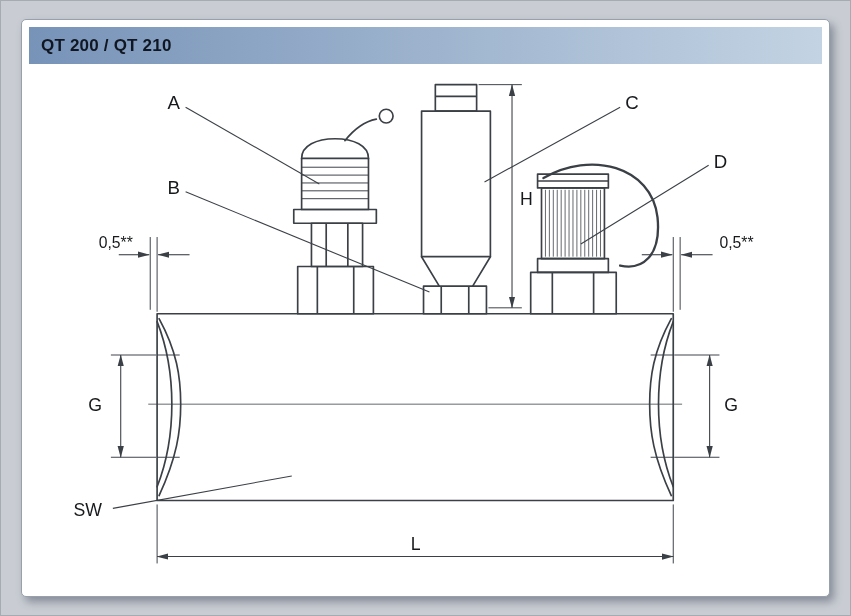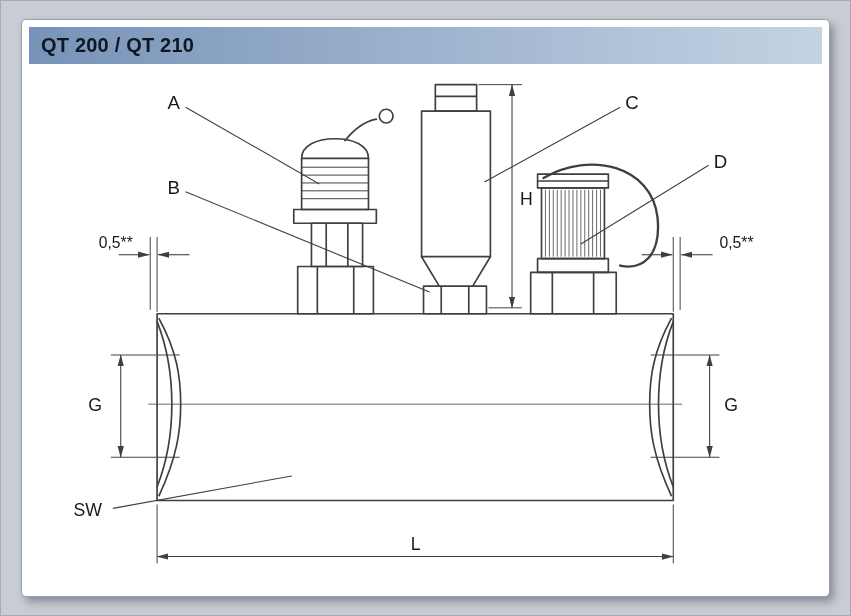--- a/index.html
+++ b/index.html
@@ -15,21 +15,21 @@
     border:1px solid #97a0ab;border-radius:5px;
     box-shadow:4px 5px 9px rgba(55,65,85,.45);
     display:flex;flex-direction:column;box-sizing:border-box;
   }
   .header{
     margin:7px 7px 0 7px;height:37px;flex:0 0 auto;
     display:flex;align-items:center;padding:0 12px;
     background:linear-gradient(90deg,var(--header_gradient_start,#7793b8),var(--header_gradient_end,#c3d3e3));
   }
   .header .title{
-    font-size:20px;font-weight:bold;color:#101722;letter-spacing:.2px;text-align:right;
+    font-size:17px;font-weight:bold;color:#101722;letter-spacing:.2px;text-align:right;
   }
   .drawing{flex:1 1 auto;margin:0 7px 7px 7px;position:relative;min-height:0}
   .drawing svg{width:100%;height:100%;display:block}
 
   .ol{fill:none;stroke:var(--line,#3b4046);stroke-width:1.7;stroke-linejoin:round;stroke-linecap:round}
   .thin{fill:none;stroke:var(--line,#3b4046);stroke-width:1}
   .cl{fill:none;stroke:var(--line,#3b4046);stroke-width:.8}
   .dim{fill:none;stroke:var(--line,#3b4046);stroke-width:1.1}
   .knurl{fill:none;stroke:var(--line,#3b4046);stroke-width:.8}
   .wire{fill:none;stroke:var(--line,#3b4046);stroke-width:2.4;stroke-linecap:round}

